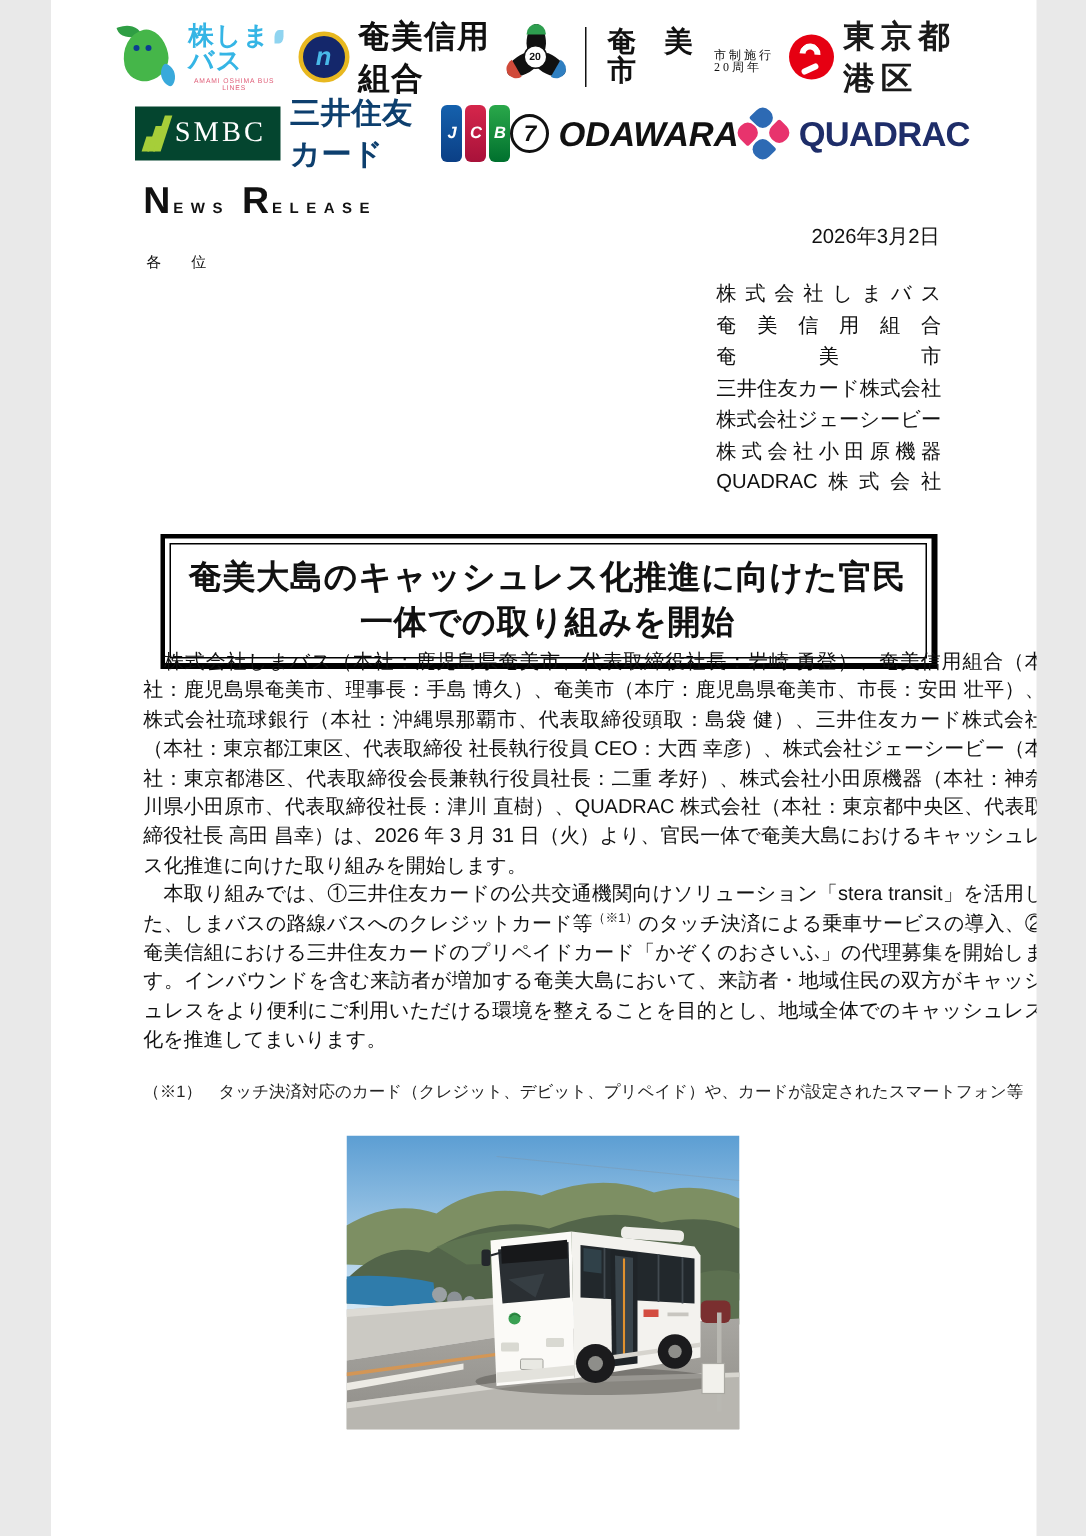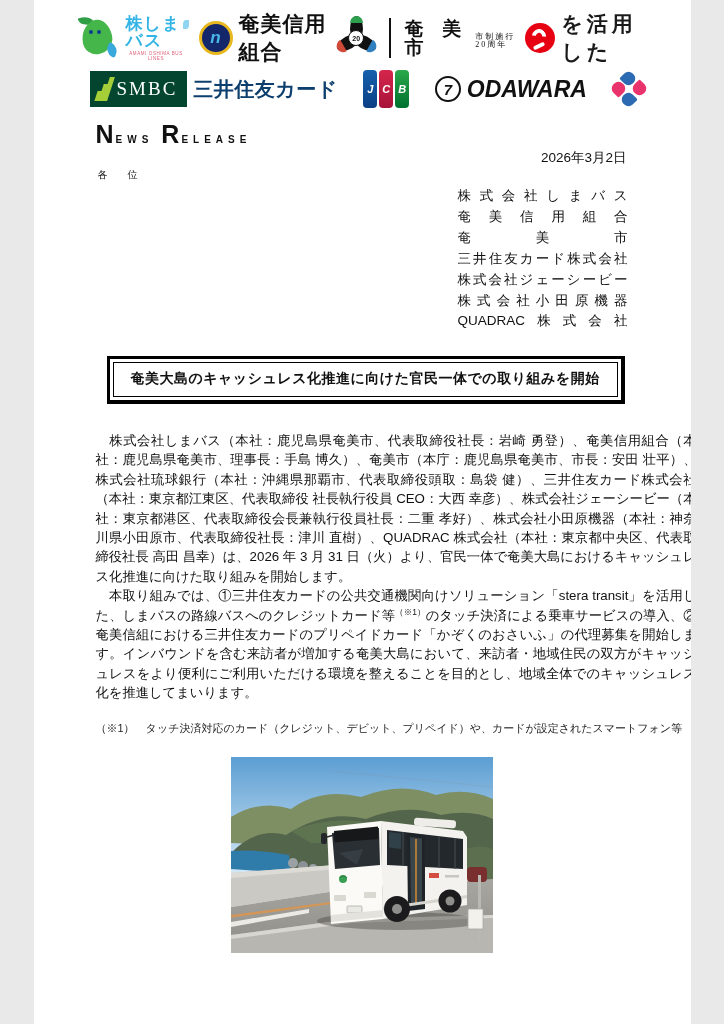--- a/index.html
+++ b/index.html
@@ -90,27 +90,27 @@
 
   
   .news-release{position:absolute;top:120px;left:62px;color:#111;font-weight:bold;display:flex;align-items:baseline;}
   .nr-big{font-size:25px;letter-spacing:2px;}
   .nr-small{font-size:10px;letter-spacing:5px;margin-right:8px;}
   .date{position:absolute;top:149px;right:64px;font-size:13.5px;}
   .salutation{position:absolute;top:168px;left:64px;font-size:10px;}
 
   
   .companies{position:absolute;top:186px;right:63px;width:170px;}
-  .companies div{font-size:13.5px;line-height:20.9px;text-align:justify;text-align-last:justify;white-space:nowrap;}
+  .companies div{font-size:13.5px;line-height:20.9px;text-align:justify;text-align-last:justify;white-space:nowrap;margin-left:20px;}
 
   
   .title-outer{position:absolute;top:356px;left:73px;right:66px;
     border-style:solid;border-color:#000;border-width:3px 4px 4px 3px;padding:3px;}
   .title-inner{border:1px solid #000;padding:7px 4px 8px 4px;text-align:center;}
-  .title-line1{font-size:14px;font-weight:bold;letter-spacing:0.5px;}
+  .title-line1{font-size:22px;font-weight:bold;letter-spacing:0.5px;}
   .title-line2{font-size:14.5px;font-weight:bold;margin-top:4px;}
 
   
   .content{position:absolute;top:431px;left:62px;width:601px;}
   .para{font-size:13.3px;line-height:19.4px;text-align:justify;margin:0;}
   .para + .para{}
   .para sup{font-size:8.5px;vertical-align:super;line-height:0;}
   .footnote{font-size:11px;line-height:15px;margin-top:18px;color:#222;}
 
   
@@ -160,21 +160,21 @@
       </span>
       <span class="city-divider"></span>
       <span class="city-txt">
         <span class="city-name">奄 美 市</span>
         <span class="city-sub">市制施行20周年</span>
       </span>
     </div>
 
     <div class="logo">
       <span class="ryukyu-icon"></span>
-      <span class="ryukyu-name">を活用した</span>
+      <span class="ryukyu-name">東京都港区</span>
     </div>
   </div>
 
   <div class="logo-row2">
     <div class="logo">
       <span class="smbc-box">
         <span class="smbc-mark">
             <i></i>
             <i></i>
             <i></i>
@@ -195,20 +195,21 @@
       <span class="oda-name">ODAWARA</span>
     </div>
 
     <div class="logo">
       <span class="quad-icon">
         <i class="q1"></i>
           <i class="q2"></i>
           <i class="q3"></i>
           <i class="q4"></i>
       </span>
+      <span class="quad-name">QUADRAC</span>
     </div>
   </div>
 
   <div class="news-release">
     <span class="nr-big">N</span>
     <span class="nr-small">EWS</span>
     <span class="nr-big">R</span>
     <span class="nr-small">ELEASE</span>
   </div>
 

